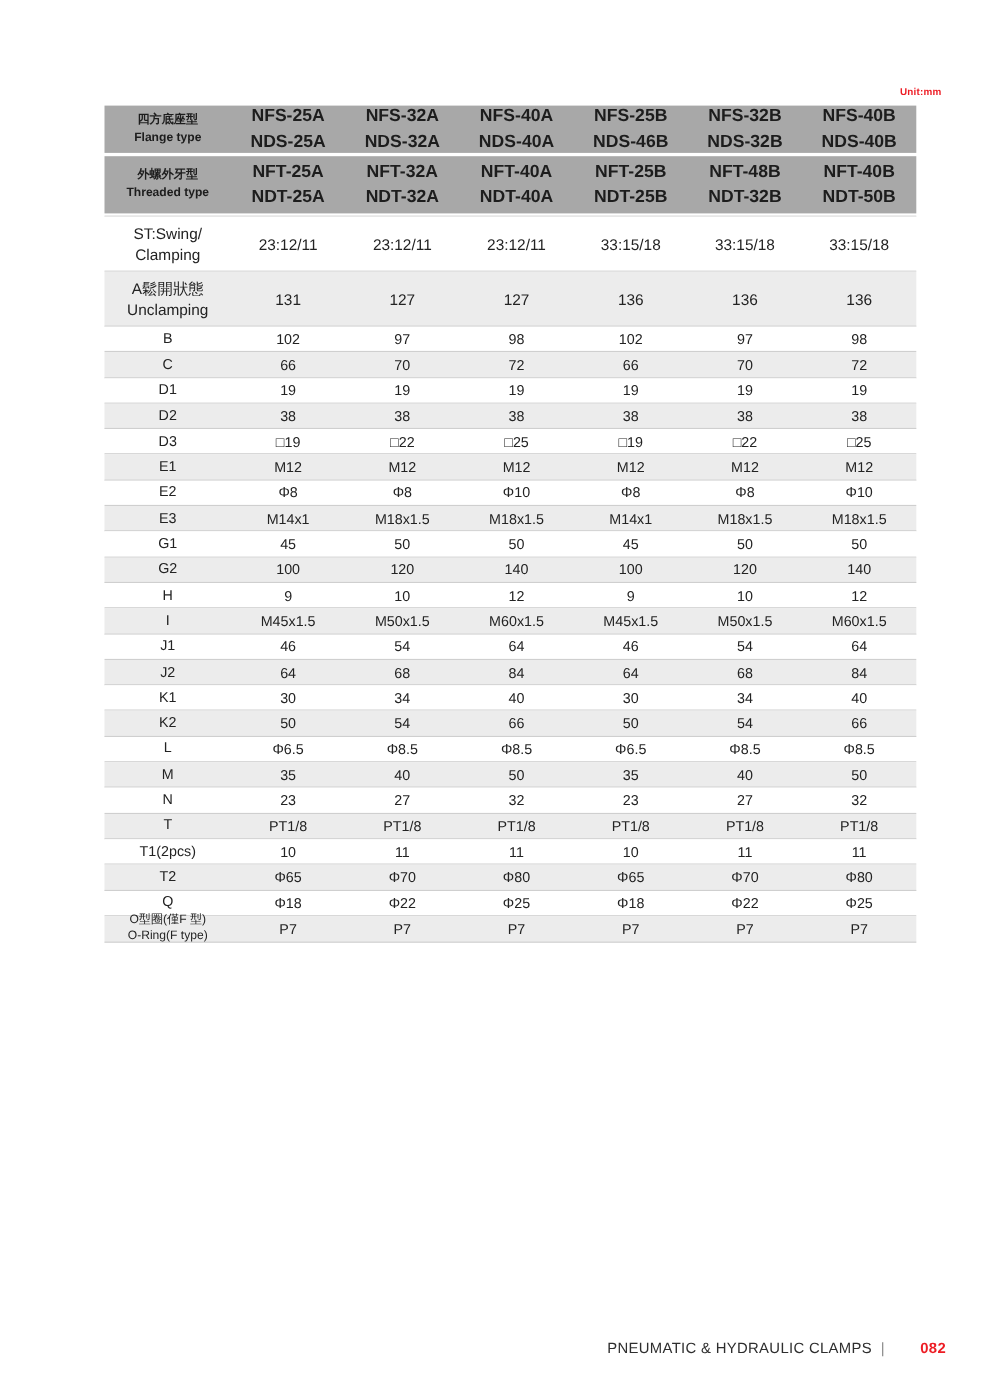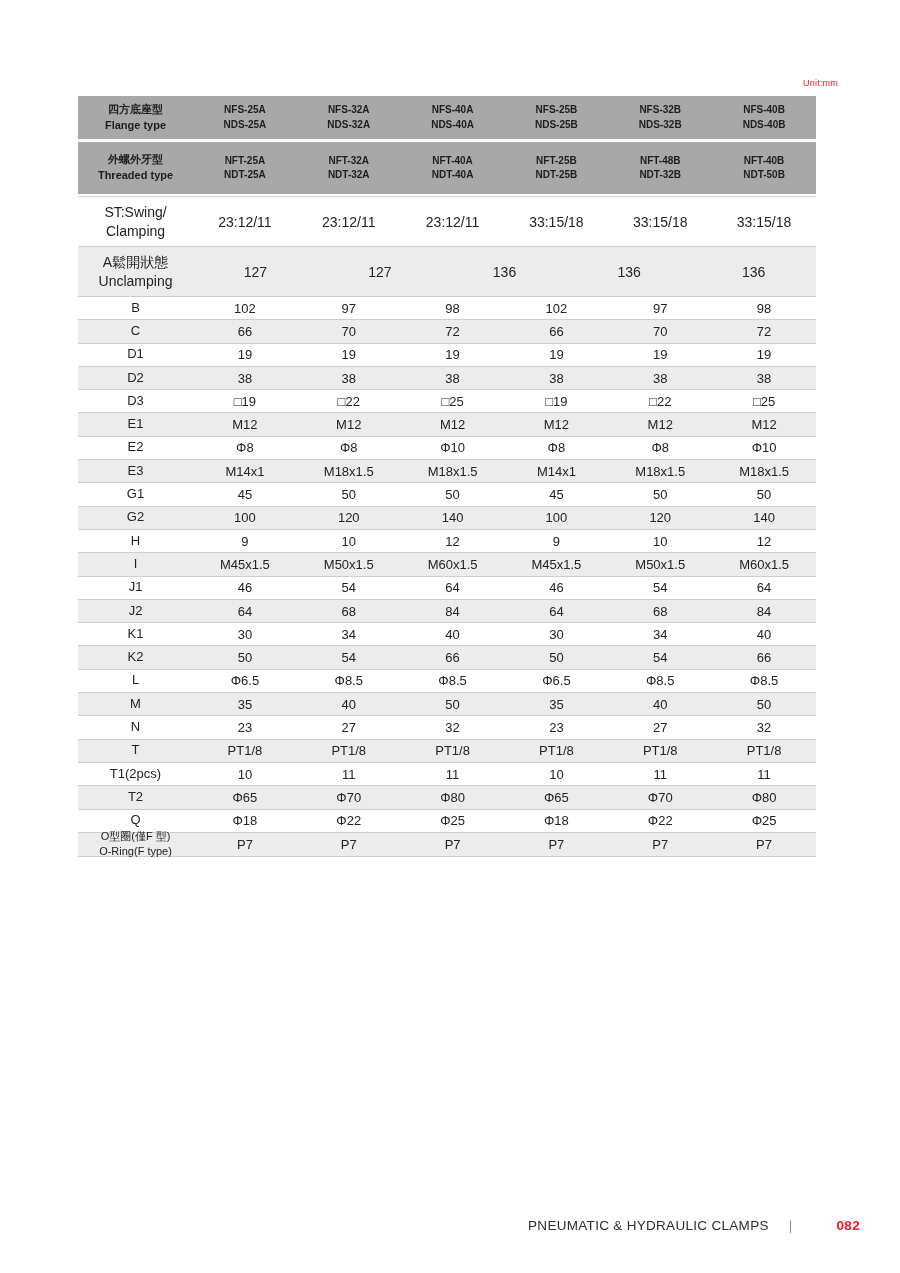--- a/index.html
+++ b/index.html
@@ -5,57 +5,57 @@
   * { margin:0; padding:0; box-sizing:border-box; }
   html,body { width:900px; height:1273px; }
   body {
     background:#ffffff;
     font-family:"Liberation Sans","DejaVu Sans",sans-serif;
     color:#232323;
     position:relative;
     overflow:hidden;
   }
   .unit-label {
-    position:absolute; top:78px; right:62px;
-    color:#ed1c24; font-size:9px; font-weight:normal;
+    position:absolute; top:78px; right:44px;
+    color:#ed1c24; font-size:9px; font-weight:bold;
     letter-spacing:0.2px;
   }
   .spec-table {
-    position:absolute; left:78px; top:96px; width:738px;
+    position:absolute; left:95px; top:96px; width:738px;
   }
   .trow { display:flex; align-items:stretch; }
   .cell {
     display:flex; flex-direction:column;
     justify-content:center; align-items:center;
     text-align:center;
   }
   .labelcell { width:115px; flex:0 0 115px; }
   .vcell { flex:1 1 0; }
   
   .hrow { background:#a8a8a8; }
   .hrow-1 { height:43px; margin-bottom:3px; }
   .hrow-2 { height:52px; margin-bottom:2px; }
   .hlabel-zh, .hlabel-en { font-weight:bold; font-size:11px; line-height:1.45; color:#1d1d1d; }
-  .model { font-weight:bold; font-size:10px; line-height:1.45; color:#1d1d1d; }
+  .model { font-weight:bold; font-size:16px; line-height:1.45; color:#1d1d1d; }
   
   .tbody { border-top:1px solid #cfcfcf; }
   .brow {
     height:23.3px; border-bottom:1px solid #cfcfcf;
     font-size:13px; background:#ffffff;
   }
   .brow.stripe { background:#ececec;justify-content:center; }
   .brow.tall { height:50px; font-size:14px; }
   .brow.oring { height:24px; }
   .brow.oring .labline { font-size:11px; line-height:1.35; }
   .labline { line-height:1.3; }
   .value { line-height:1; }
   
   .footer {
     position:absolute; top:1218px; right:40px;
-    font-size:13.5px; display:flex; align-items:center; gap:20px;
+    font-size:13.5px; display:flex; align-items:center; gap:8px;
     color:#2e2e2e; letter-spacing:0.3px;
   }
   .footer .sep { color:#8a8a8a; font-weight:normal; }
   .footer .pageno { color:#ed1c24; font-weight:bold;margin-left:24px; }
 </style>
 </head>
 <body>
 
 <div class="unit-label">Unit:mm</div>
 
@@ -73,21 +73,21 @@
         <div class="cell vcell">
           <div class="model">NFS-32A</div>
           <div class="model">NDS-32A</div>
         </div>
         <div class="cell vcell">
           <div class="model">NFS-40A</div>
           <div class="model">NDS-40A</div>
         </div>
         <div class="cell vcell">
           <div class="model">NFS-25B</div>
-          <div class="model">NDS-25B</div>
+          <div class="model">NDS-46B</div>
         </div>
         <div class="cell vcell">
           <div class="model">NFS-32B</div>
           <div class="model">NDS-32B</div>
         </div>
         <div class="cell vcell">
           <div class="model">NFS-40B</div>
           <div class="model">NDS-40B</div>
         </div>
       </div>
@@ -144,20 +144,23 @@
           <span class="value">33:15/18</span>
         </div>
         <div class="cell vcell">
           <span class="value">33:15/18</span>
         </div>
       </div>
       <div class="trow brow stripe tall">
         <div class="cell labelcell">
           <div class="labline">A鬆開狀態</div>
           <div class="labline">Unclamping</div>
+        </div>
+        <div class="cell vcell">
+          <span class="value">131</span>
         </div>
         <div class="cell vcell">
           <span class="value">127</span>
         </div>
         <div class="cell vcell">
           <span class="value">127</span>
         </div>
         <div class="cell vcell">
           <span class="value">136</span>
         </div>

